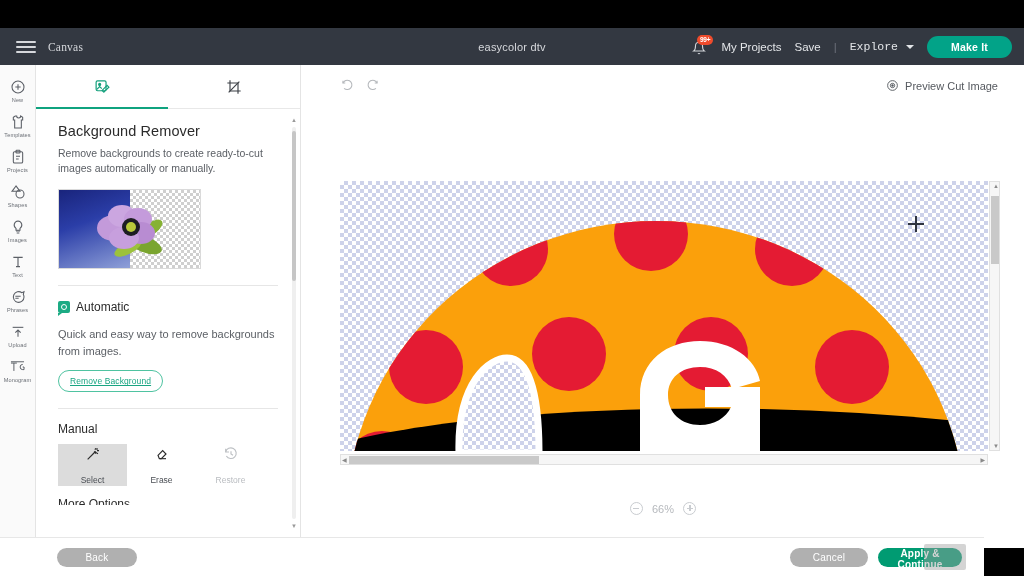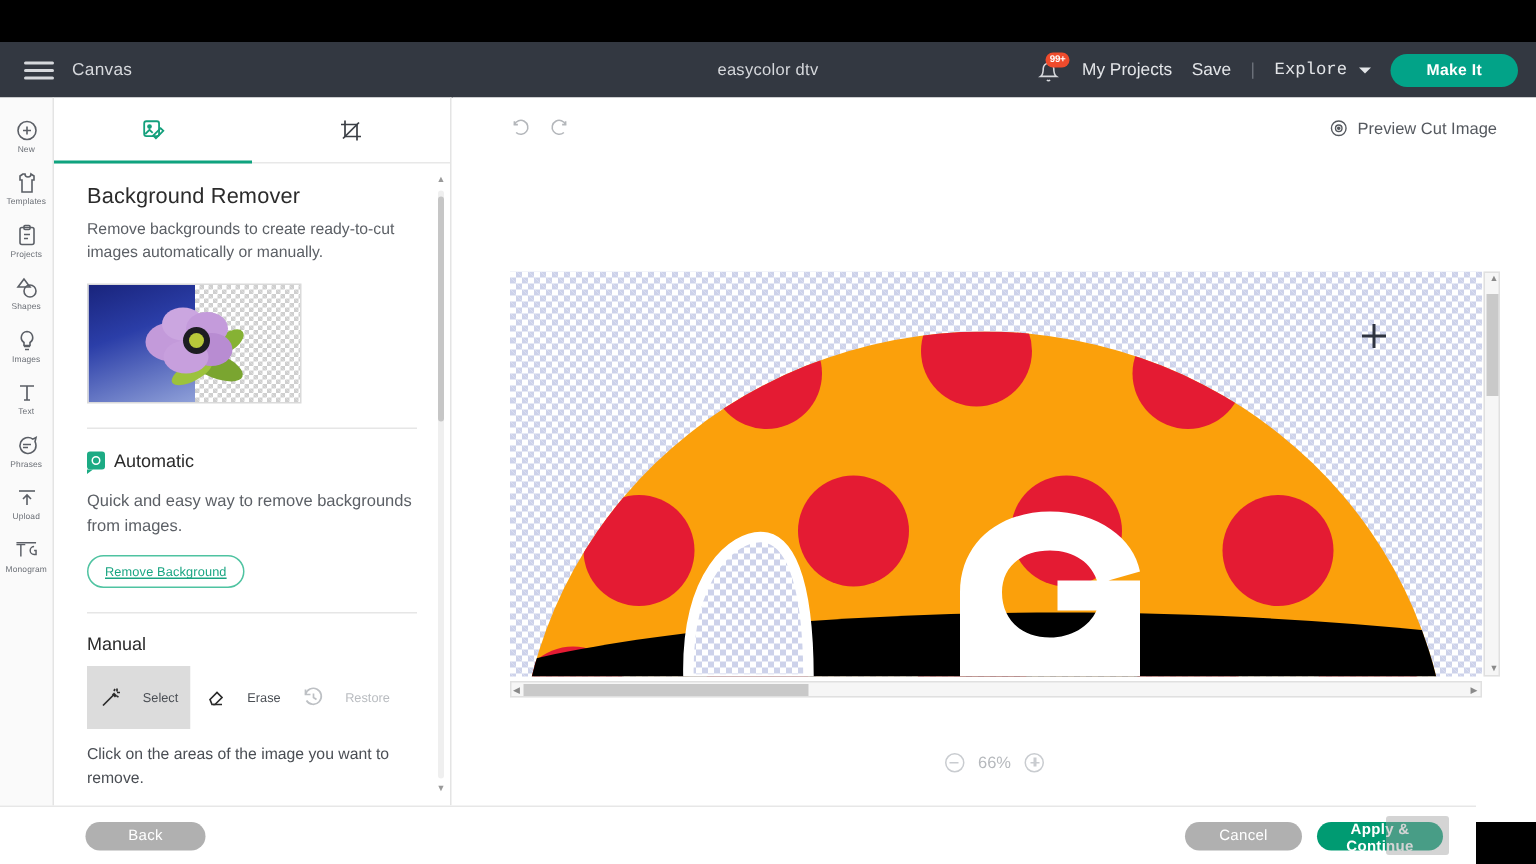--- a/index.html
+++ b/index.html
@@ -18,21 +18,21 @@
   
   .frame { position:absolute; left:0; top:28px; width:1024px; height:520px; background:#fff; }
 
   
   .header {
     position:absolute; left:0; top:0; width:1024px; height:37px;
     background:#333841; display:flex; align-items:center;
   }
   .hamburger { width:36px; margin-left:8px; display:flex; flex-direction:column; gap:3px; align-items:center; cursor:pointer; }
   .hamburger span { display:block; width:20px; height:2px; background:#d6d8dc; border-radius:1px; }
-  .header-canvas-label { color:#d6d8dc; font-size:11.5px; margin-left:4px; letter-spacing:.2px; }
+  .header-canvas-label { color:#d6d8dc; font-size:11.5px; margin-left:4px; letter-spacing:.2px;font-family:Liberation Serif, serif; }
   .header-title {
     position:absolute; left:0; right:0; text-align:center;
     color:#d6d8dc; font-size:11px; letter-spacing:.2px; pointer-events:none;
   }
   .header-right { margin-left:auto; display:flex; align-items:center; gap:13px; padding-right:12px; }
   .bell-wrap { position:relative; width:18px; height:20px; cursor:pointer; }
   .bell { position:absolute; left:2px; top:4px; }
   .bell-badge {
     position:absolute; left:7px; top:-2px; background:#ef4b2c; color:#fff;
     font-size:6.5px; line-height:8px; border-radius:6px; padding:1px 2.5px 1px 2.5px;
@@ -88,21 +88,21 @@
   .sec-badge:before{content:"";position:absolute;left:0;bottom:-3px;width:0;height:0;border-left:4px solid #1cab84;border-bottom:3px solid transparent;}
   .sec-title { font-size:12px; color:#2b2b2b; }
   .sec-text { font-size:11px; color:#5c6066; line-height:1.5; margin-top:12px; }
   .btn-outline {
     margin-top:11px; border:1px solid #4fc3a1; color:#19a582; background:#fff;
     font-size:8.5px; border-radius:11px; padding:5px 11px; cursor:pointer; letter-spacing:.1px;text-decoration:underline;
   }
   .sub-head { font-size:12px; color:#2b2b2b; margin-top:13px; }
   .tool-row { display:flex; margin-top:8px; width:207px; }
   .tool {
-    flex:1; height:42px; display:flex; flex-direction:row; align-items:center;
+    flex:1; height:42px; display:flex; flex-direction:column; align-items:center;
     justify-content:center; gap:13px; cursor:pointer; background:#fff;
   }
   .tool.active { background:#dcdcdc; }
   .tool.disabled { cursor:default; }
   .tool-lbl { font-size:8.5px; color:#4a4e54; }
   .tool.disabled .tool-lbl { color:#b9bcc0; }
   .hint { font-size:10.5px; color:#4a4e54; line-height:1.5; margin-top:10px; }
   .cut-text { font-size:12px; color:#2b2b2b; margin-top:11px; overflow:hidden; height:8px; }
 
   .panel-scroll { position:absolute; right:4px; top:8px; width:4px; height:412px; }
@@ -366,21 +366,20 @@
           <div class="tool disabled">
             <svg width="16" height="16" viewBox="0 0 24 24" fill="none" stroke="#bdc0c4" stroke-width="1.7">
               <path d="M4 9a8 8 0 1 1 1 6"></path>
                 <path d="M4 4v5h5"></path>
                 <path d="M12 8v4l3 2"></path>
             </svg>
             <span class="tool-lbl">Restore</span>
           </div>
         </div>
 
-        <div class="hint">Click on the areas of the image you want to remove.</div>
         <div class="cut-text">More Options</div>
 
         <div class="panel-scroll">
           <span class="arr up">▲</span>
           <div class="track"></div>
           <div class="thumbbar"></div>
           <span class="arr dn">▼</span>
         </div>
       </div>
     </div>

